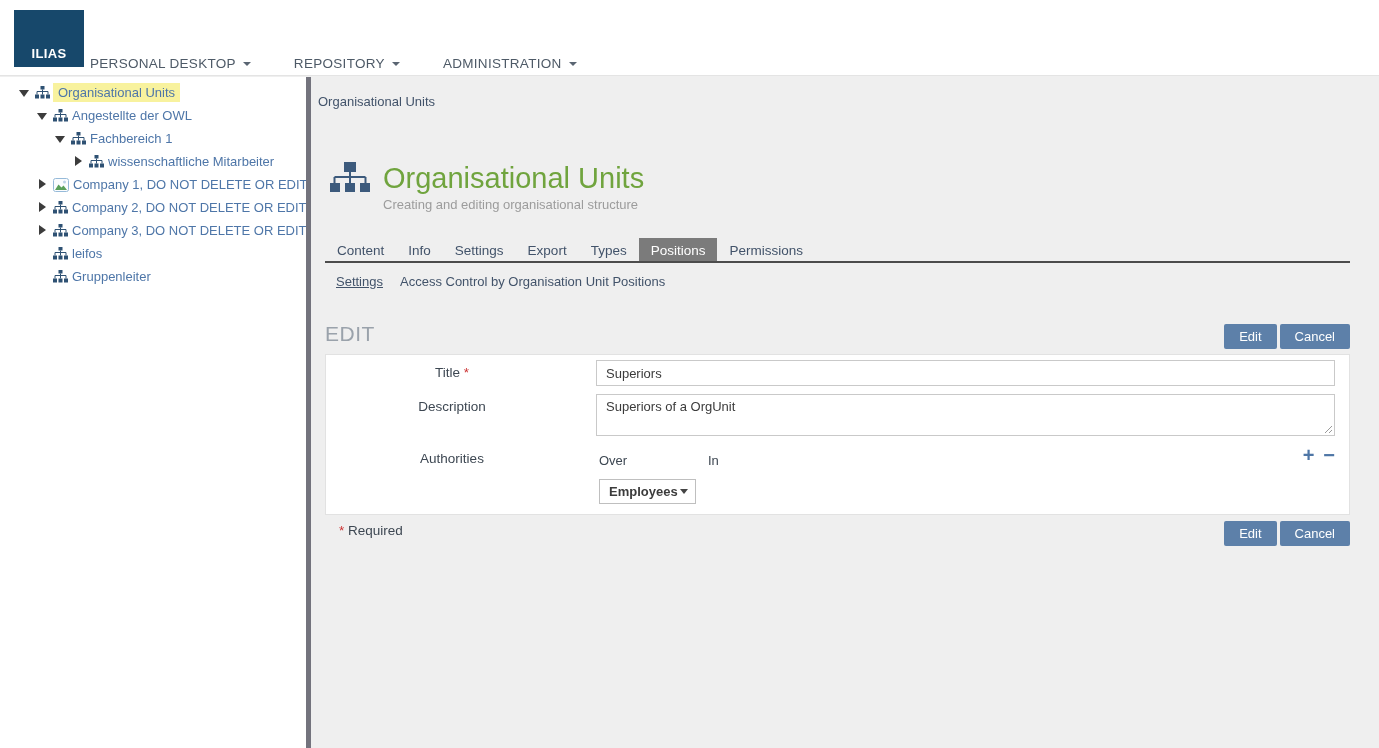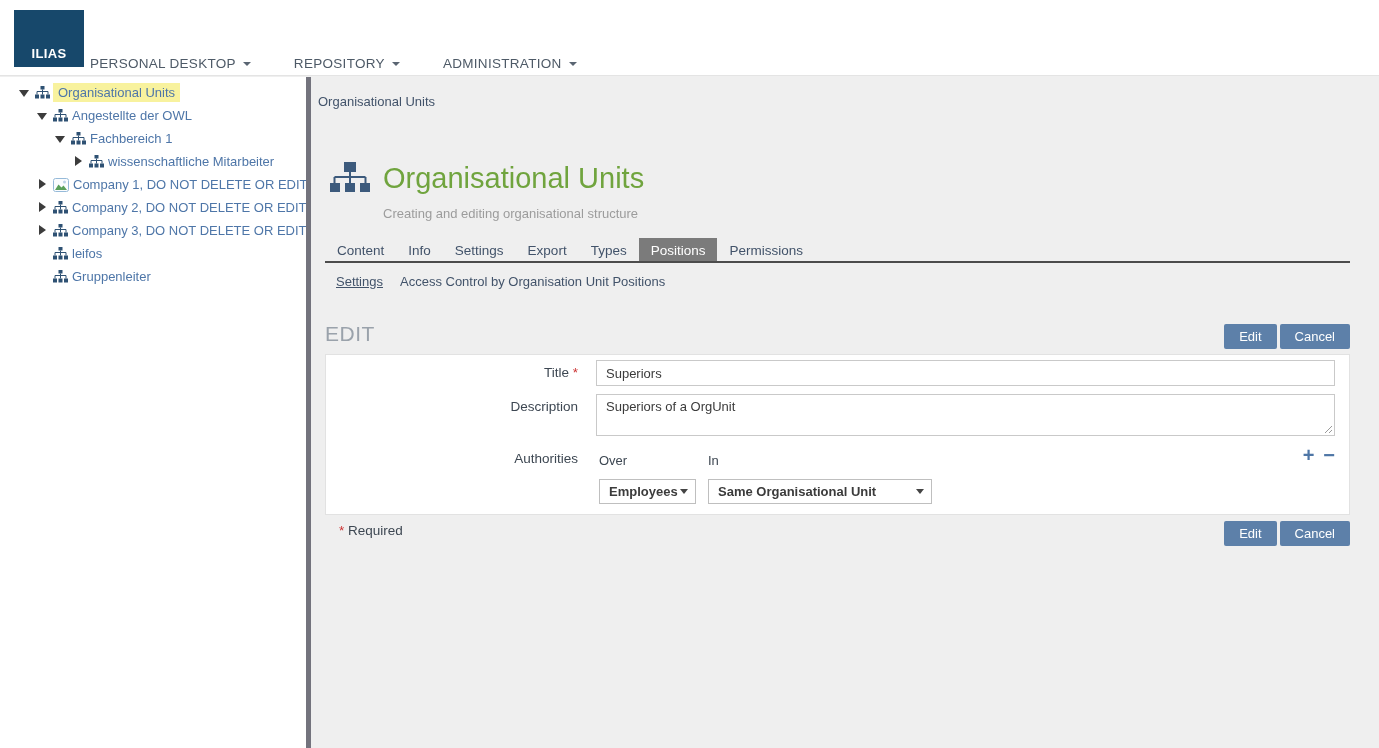--- a/index.html
+++ b/index.html
@@ -28,38 +28,38 @@
   .ticon { flex:0 0 auto; }
   .tree-label { color:#4e76a8; text-decoration:none; margin-left:4px; cursor:pointer; }
   .tree-label.hl { background:#f8f29e; padding:2px 5px; margin-left:3px; }
 
   
   .main { position:absolute; left:311px; top:77px; right:0; bottom:0; background:#efefef; }
   .breadcrumb { position:absolute; left:7px; top:17px; font-size:13px; color:#42536a; text-decoration:none; cursor:pointer; }
 
   .pageheader { position:absolute; left:19px; top:85px; display:flex; align-items:flex-start; gap:13px; }
   .ph-text h1 { margin:0; font-size:29px; font-weight:400; color:#70a43e; line-height:32px; }
-  .ph-sub { font-size:13px; color:#9c9c9c; margin-top:12px; }
+  .ph-sub { font-size:13px; color:#9c9c9c; margin-top:3px; }
 
   .tabbar { position:absolute; left:14px; right:29px; top:161px; display:flex; border-bottom:2px solid #4c4c4c; height:25px; }
   .tab { padding:0 12px; line-height:25px; font-size:13.5px; color:#42536a; cursor:pointer; }
   .tab.active { background:#7b7b7b; color:#fff; }
 
   .subtabs { position:absolute; left:25px; top:197px; display:flex; gap:17px; font-size:13px; }
   .subtab { color:#42536a; text-decoration:none; cursor:pointer; }
   .subtab.active { text-decoration:underline; }
 
   .section-title { position:absolute; left:14px; top:245px; font-size:21px; color:#9aa2ab; letter-spacing:.5px; }
 
   .btnrow { position:absolute; right:29px; display:flex; gap:3px; }
   .btnrow.top { top:247px; } .btnrow.bottom { top:444px; }
   .btn { background:#5d80a9; color:#fff; border:none; font-size:13px; padding:0 15px; height:25px; font-family:inherit; border-radius:2px; cursor:pointer; }
 
   .form-panel { position:absolute; left:14px; right:29px; top:277px; height:161px; background:#fff; border:1px solid #e2e2e2; }
-  .flabel { position:absolute; left:0; width:252px; text-align:right; font-size:13.5px; color:#3d4752; }
+  .flabel { position:absolute; left:0; width:252px; text-align:center; font-size:13.5px; color:#3d4752; }
   .lbl-title { top:10px; } .lbl-desc { top:44px; } .lbl-auth { top:96px; }
   .req { color:#cc3333; }
   .txt { position:absolute; left:270px; right:14px; top:5px; height:26px; border:1px solid #c9c9c9; font-size:13px; padding:0 9px; color:#3b3b3b; font-family:inherit; }
   .ta { position:absolute; left:270px; right:14px; top:39px; height:42px; border:1px solid #c9c9c9; font-size:13px; padding:4px 9px; color:#3b3b3b; font-family:inherit; resize:none; }
   .grip { position:absolute; right:16px; top:70px; pointer-events:none; }
   .col-label { position:absolute; top:98px; font-size:13px; color:#3d4752; }
   .over-label { left:273px; } .in-label { left:382px; }
   .sel { position:absolute; top:124px; height:25px; border:1px solid #bfbfbf; background:#fff; font-size:13px; color:#3b3b3b; padding:4px 22px 0 9px; cursor:pointer;font-weight:bold; }
   .sel-over { left:273px; width:97px; } .sel-in { left:382px; width:224px; }
   .scaret { position:absolute; right:7px; top:9px; width:0; height:0; border-left:4px solid transparent; border-right:4px solid transparent; border-top:5px solid #444; }
@@ -277,24 +277,20 @@
       </svg>
 
     <div class="flabel lbl-auth">Authorities</div>
     <div class="col-label over-label">Over</div>
     <div class="col-label in-label">In</div>
 
     <div class="sel sel-over">
       <span>Employees</span>
       <span class="scaret"></span>
     </div>
-    <div class="sel sel-in">
-      <span>Same Organisational Unit</span>
-      <span class="scaret"></span>
-    </div>
 
     <div class="authbtns">
       <span class="pm">+</span>
       <span class="pm">−</span>
     </div>
 
   </div>
 
   <div class="required-note">
     <span class="req">*</span>

